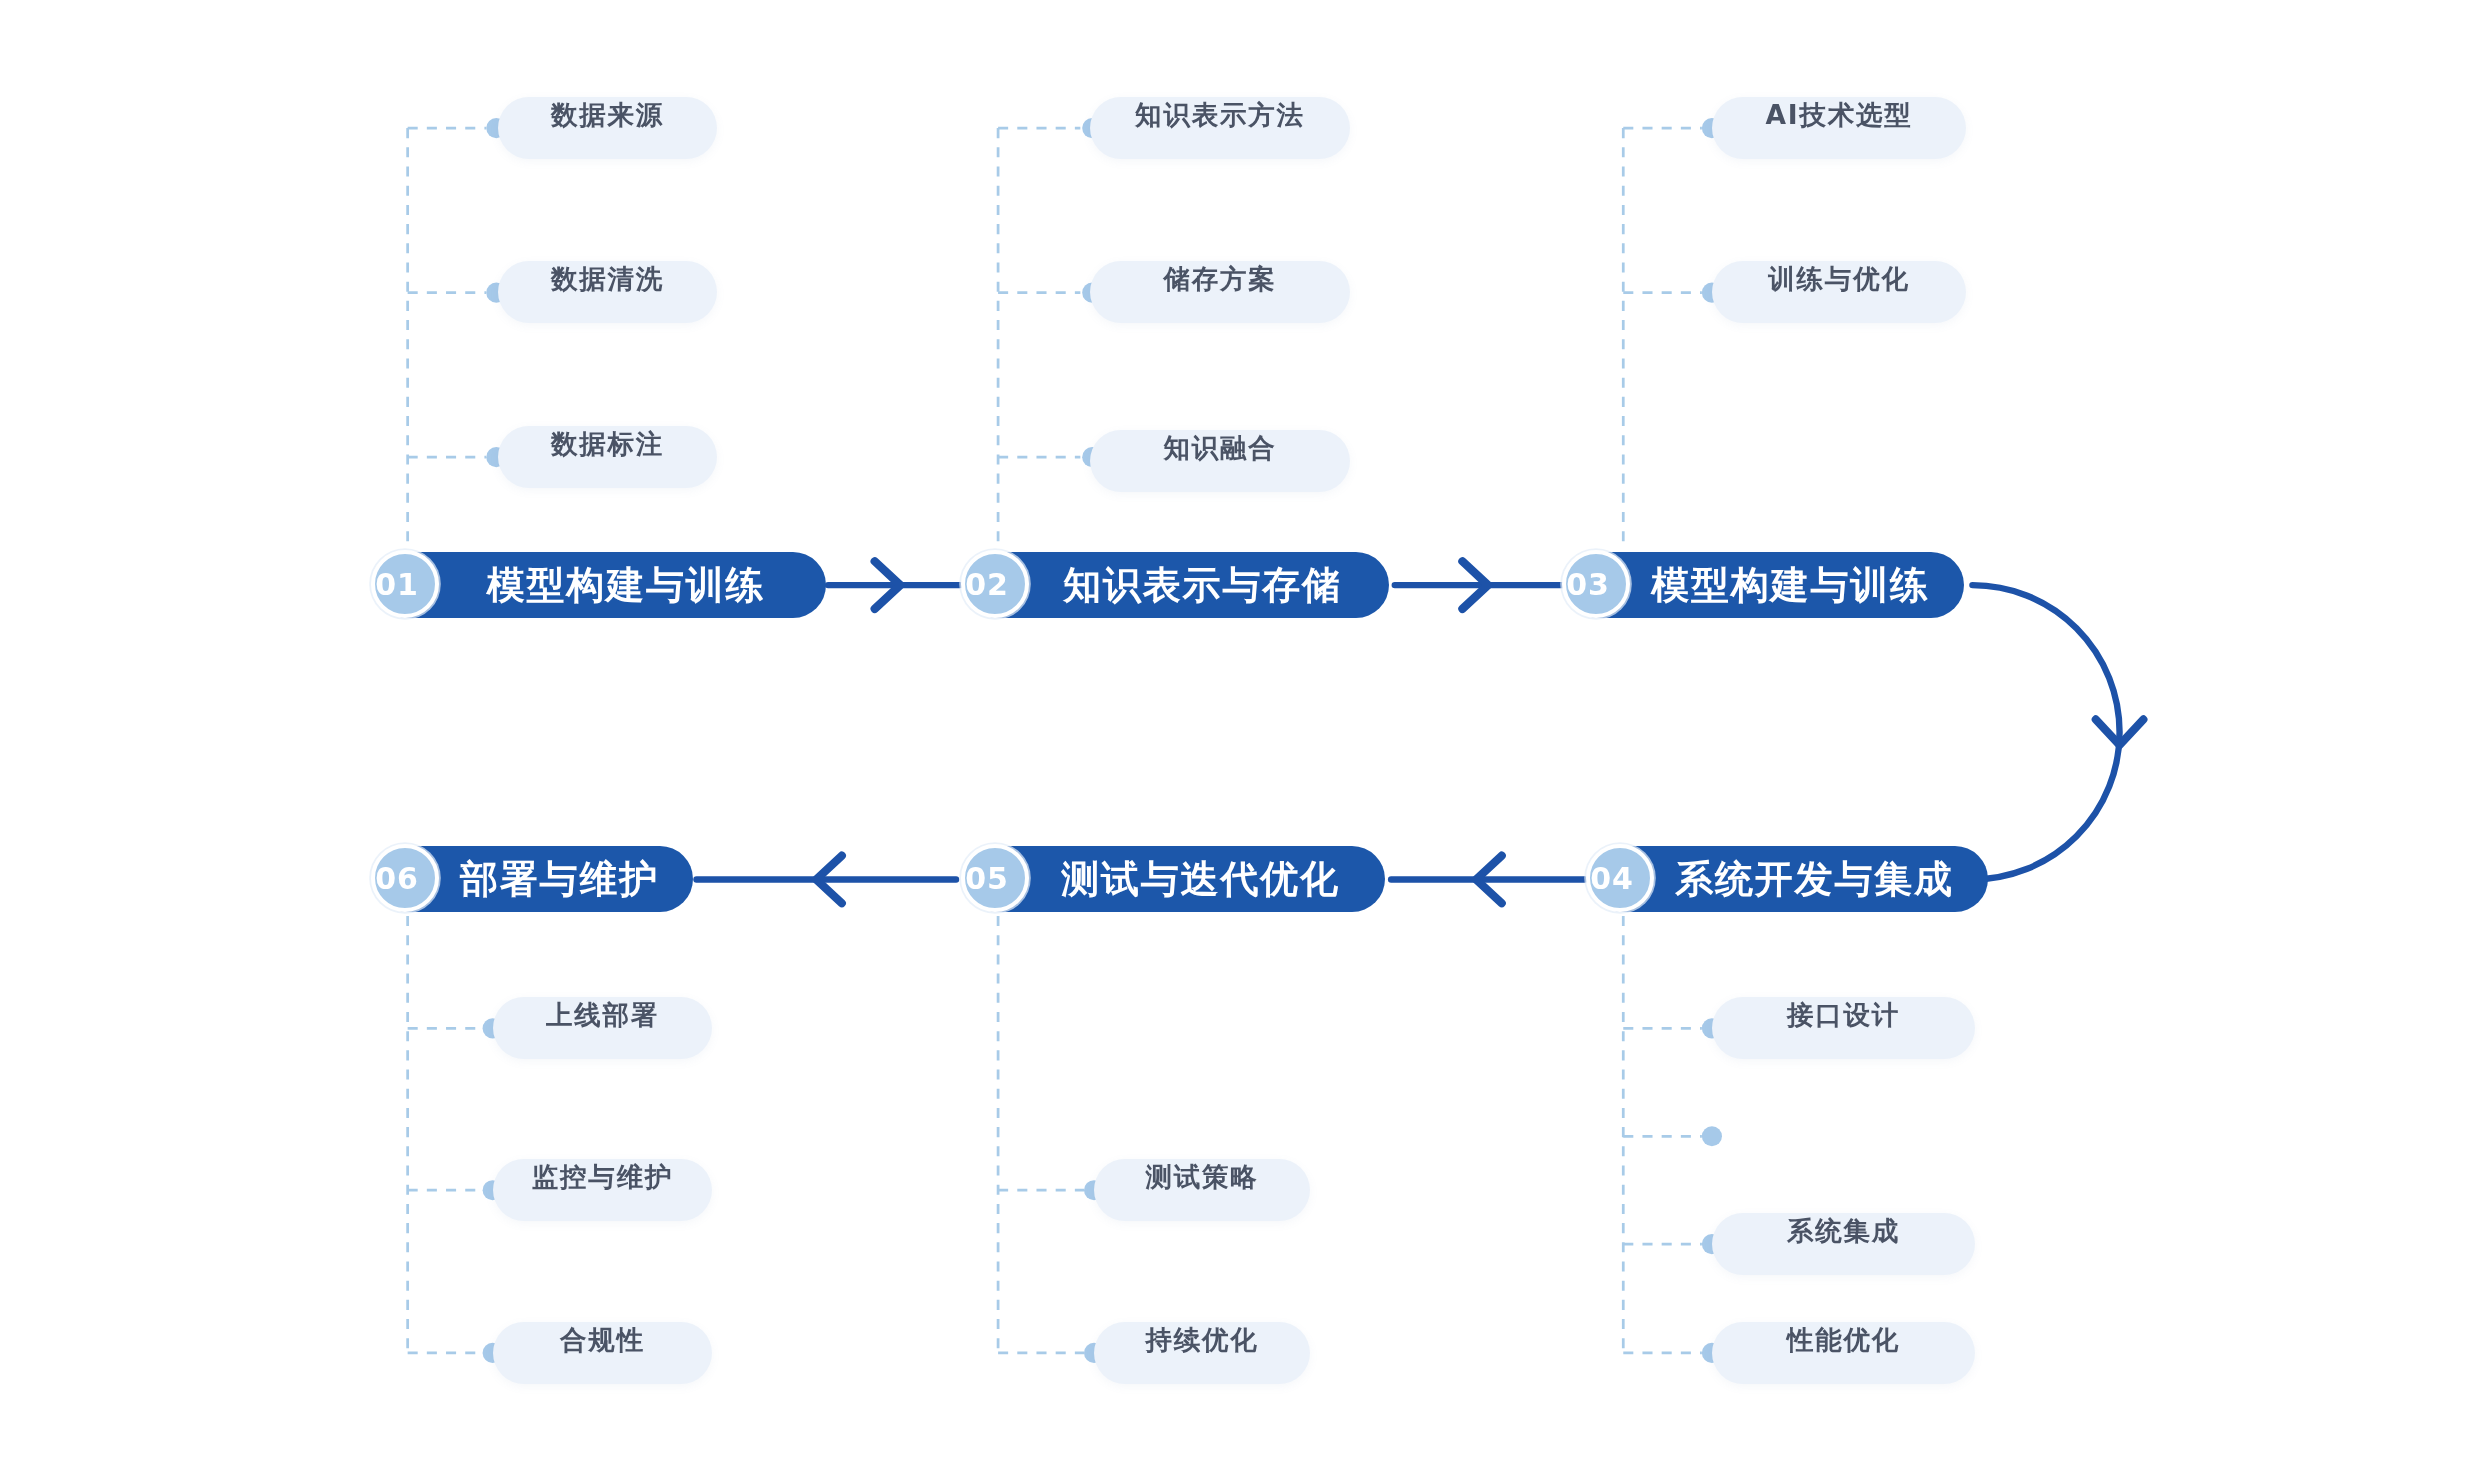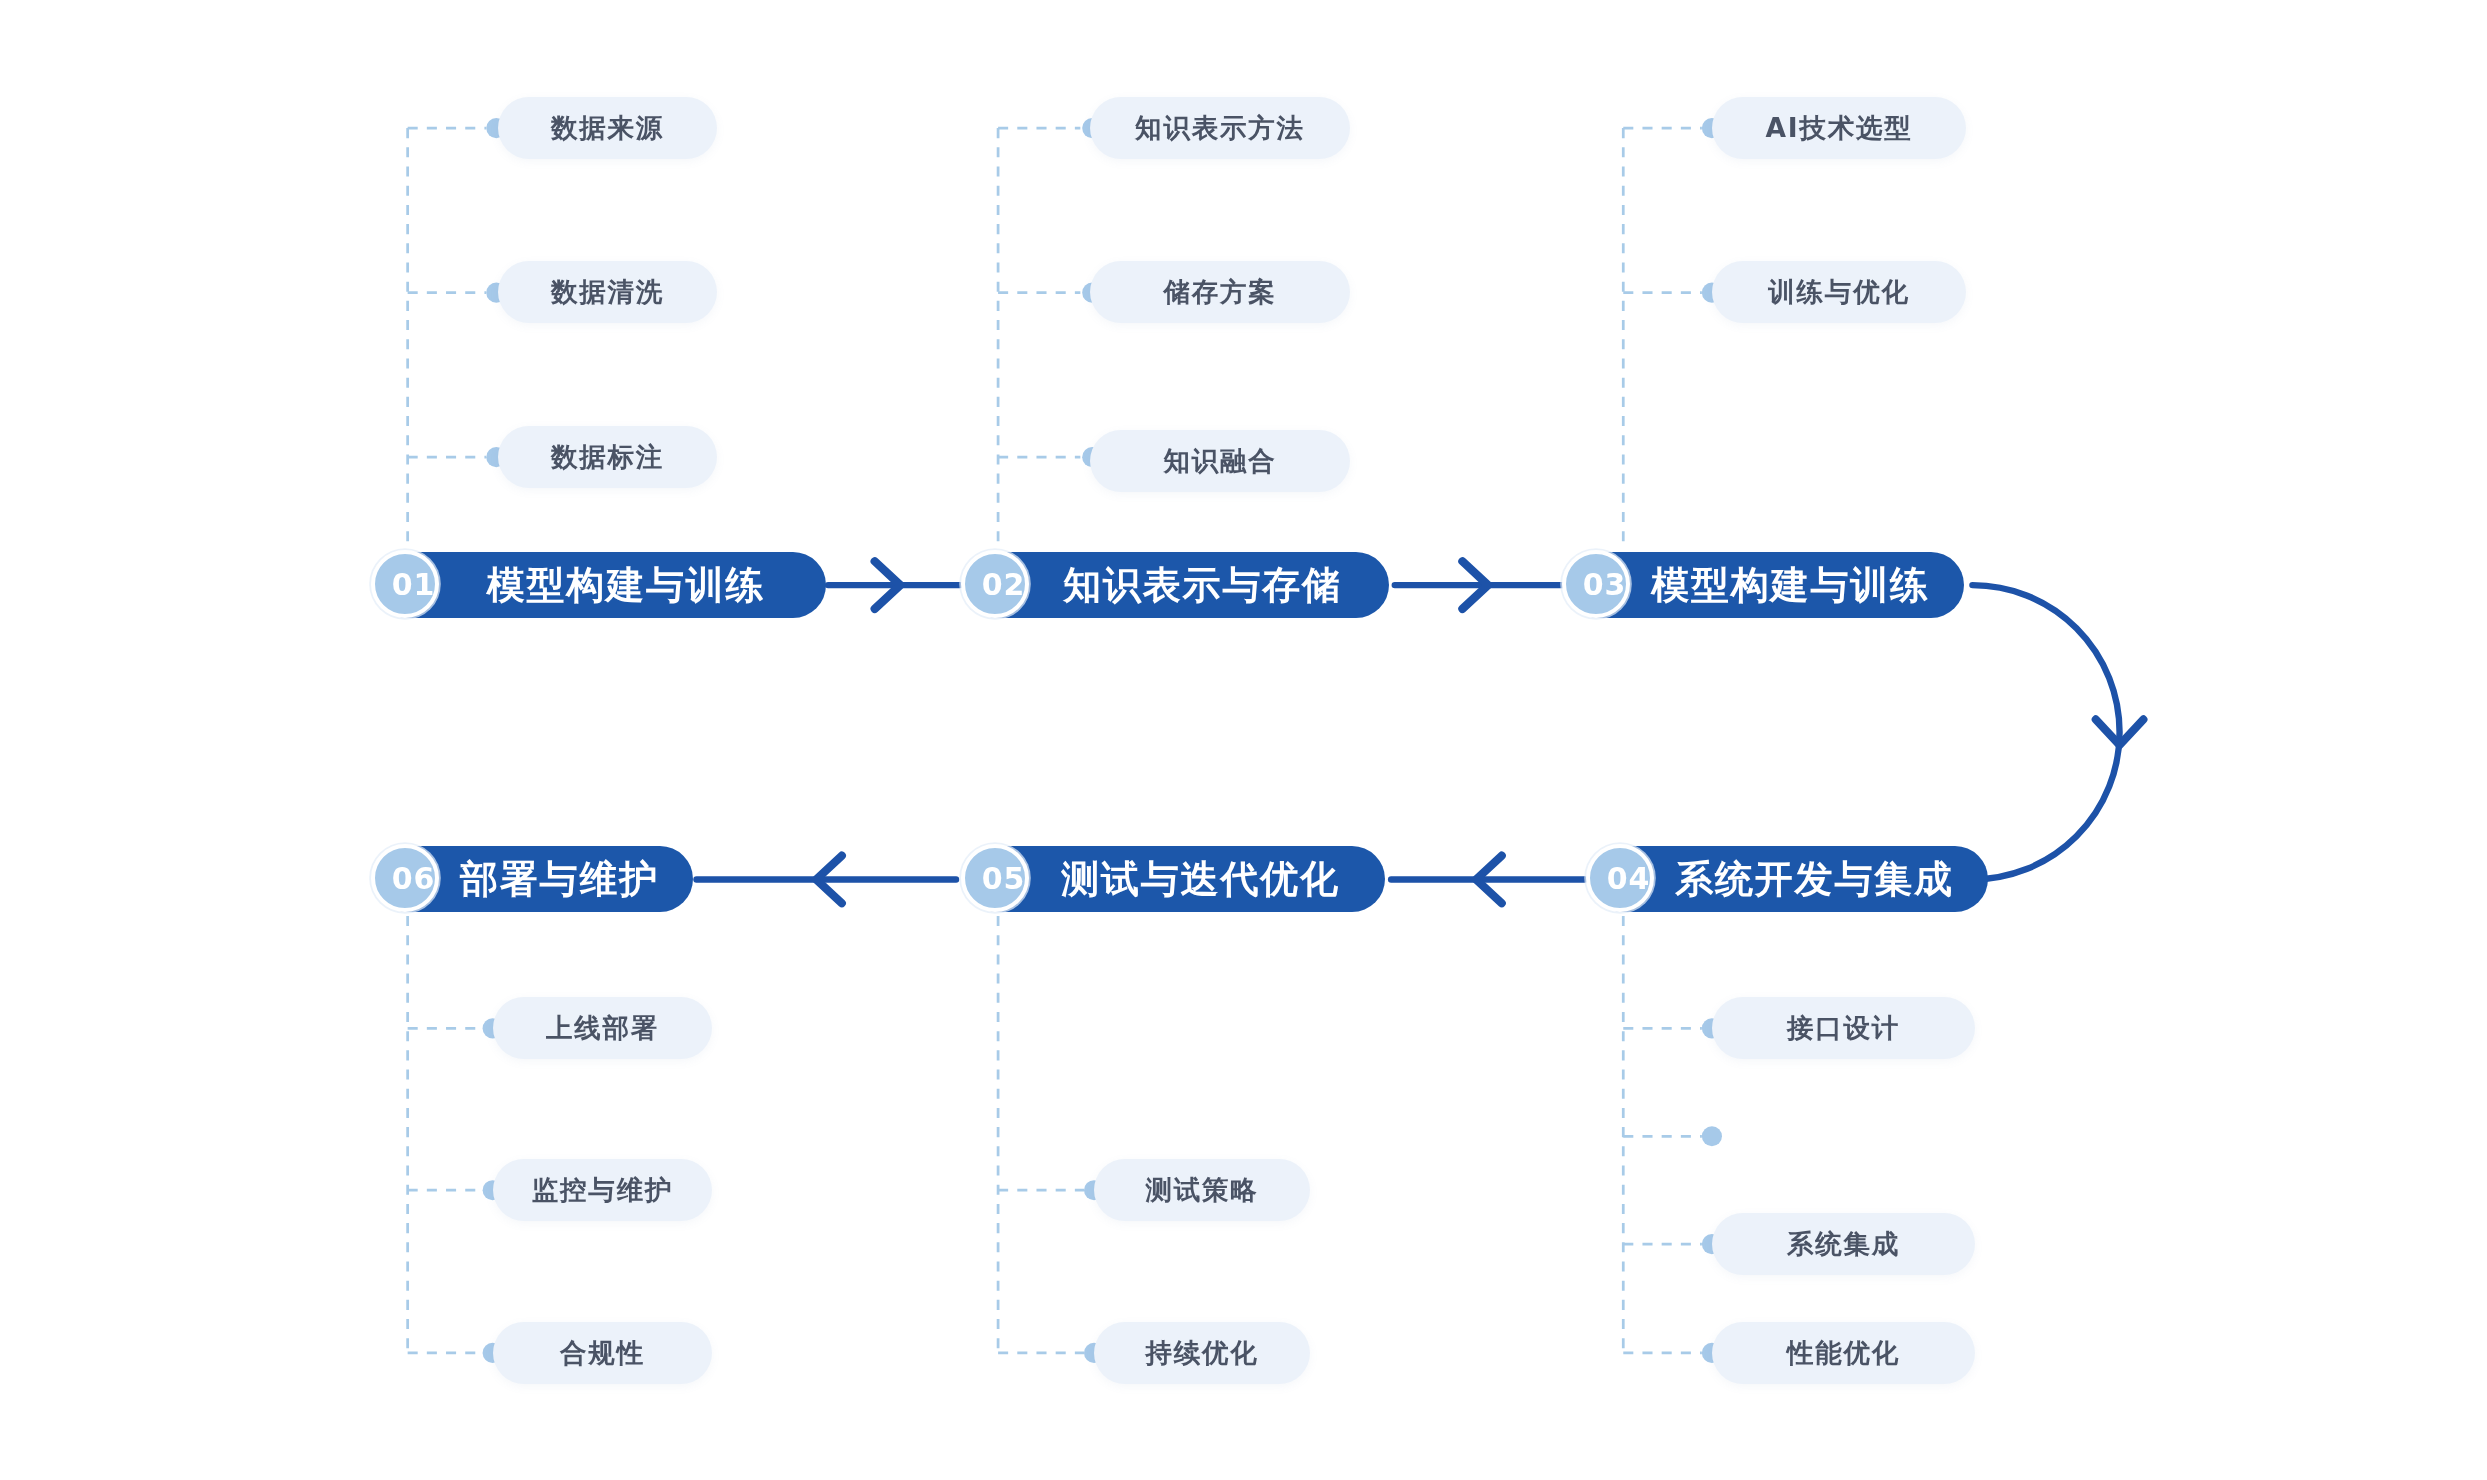--- a/index.html
+++ b/index.html
@@ -18,26 +18,26 @@
 
   
   .stage{position:absolute;height:66px;background:var(--node-blue);border-radius:33px;
          display:flex;align-items:center;justify-content:center;
          padding-left:75px;box-sizing:border-box;}
   .stage-title{color:#ffffff;font-size:38px;font-weight:700;letter-spacing:1.8px;white-space:nowrap;
                padding-right:24px;}
   .badge{position:absolute;left:-3.7px;top:-1.8px;width:60px;height:60px;border-radius:50%;
          background:var(--badge-blue);border:4.6px solid #ffffff;
          box-shadow:0 0 0 1.8px rgba(226,237,248,.7);
-         display:flex;align-items:center;justify-content:flex-end;}
+         display:flex;align-items:center;justify-content:flex-start;}
   .badge span{color:#ffffff;font-size:30px;font-weight:700;letter-spacing:0.9px;}
 
   
   .sub{position:absolute;height:62px;background:var(--sub-bg);border-radius:31px;
-       display:flex;align-items:center;justify-content:center;
+       display:flex;align-items:flex-start;justify-content:center;
        box-shadow:0 2.7px 9.1px rgba(110,140,185,.07);}
   .sub span{color:var(--sub-text);font-size:26.5px;font-weight:700;letter-spacing:1.8px;white-space:nowrap;}
 </style>
 </head>
 <body>
 
 <div class="canvas">
 
   <svg class="connectors" width="2487" height="1481" viewBox="0 0 2721 1620" fill="none">
 

